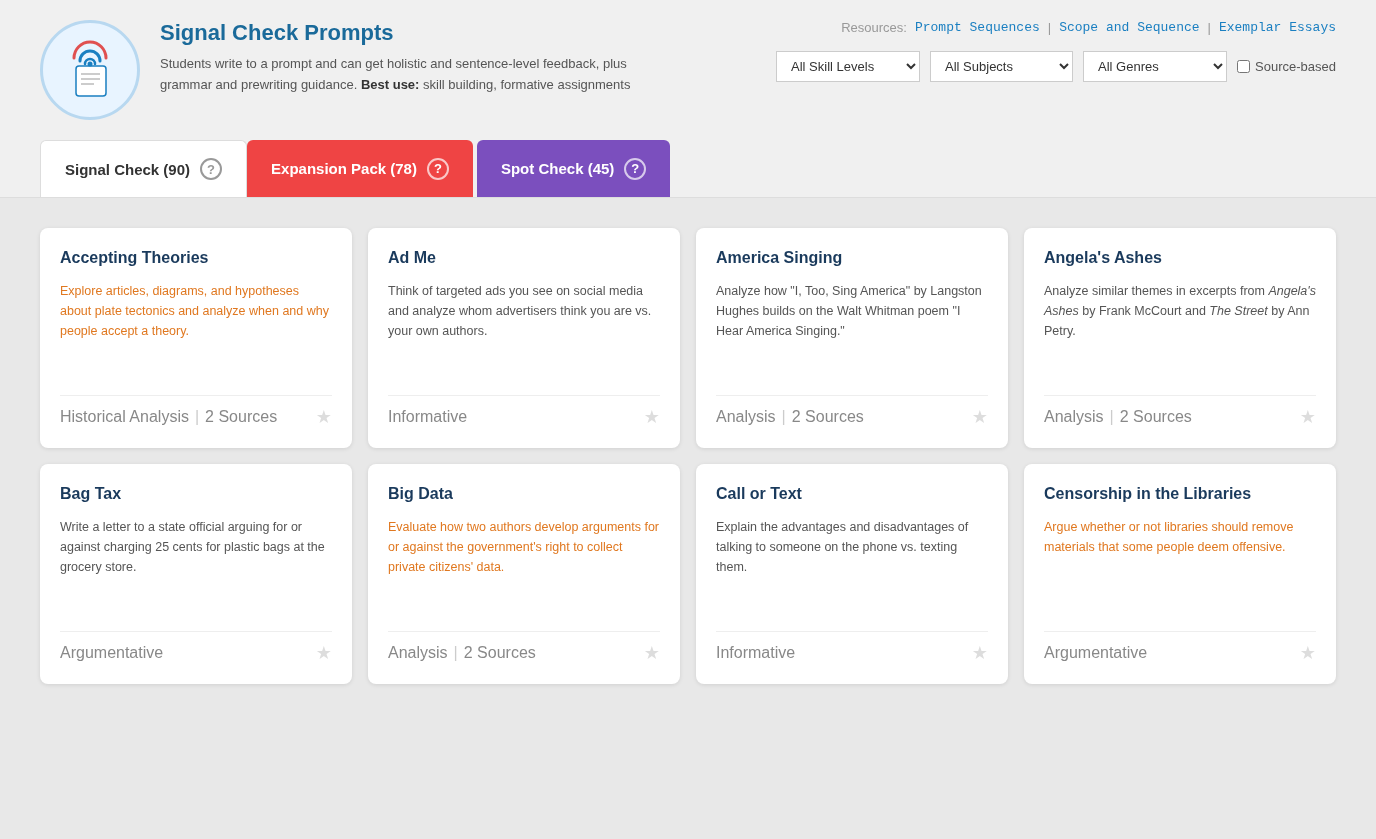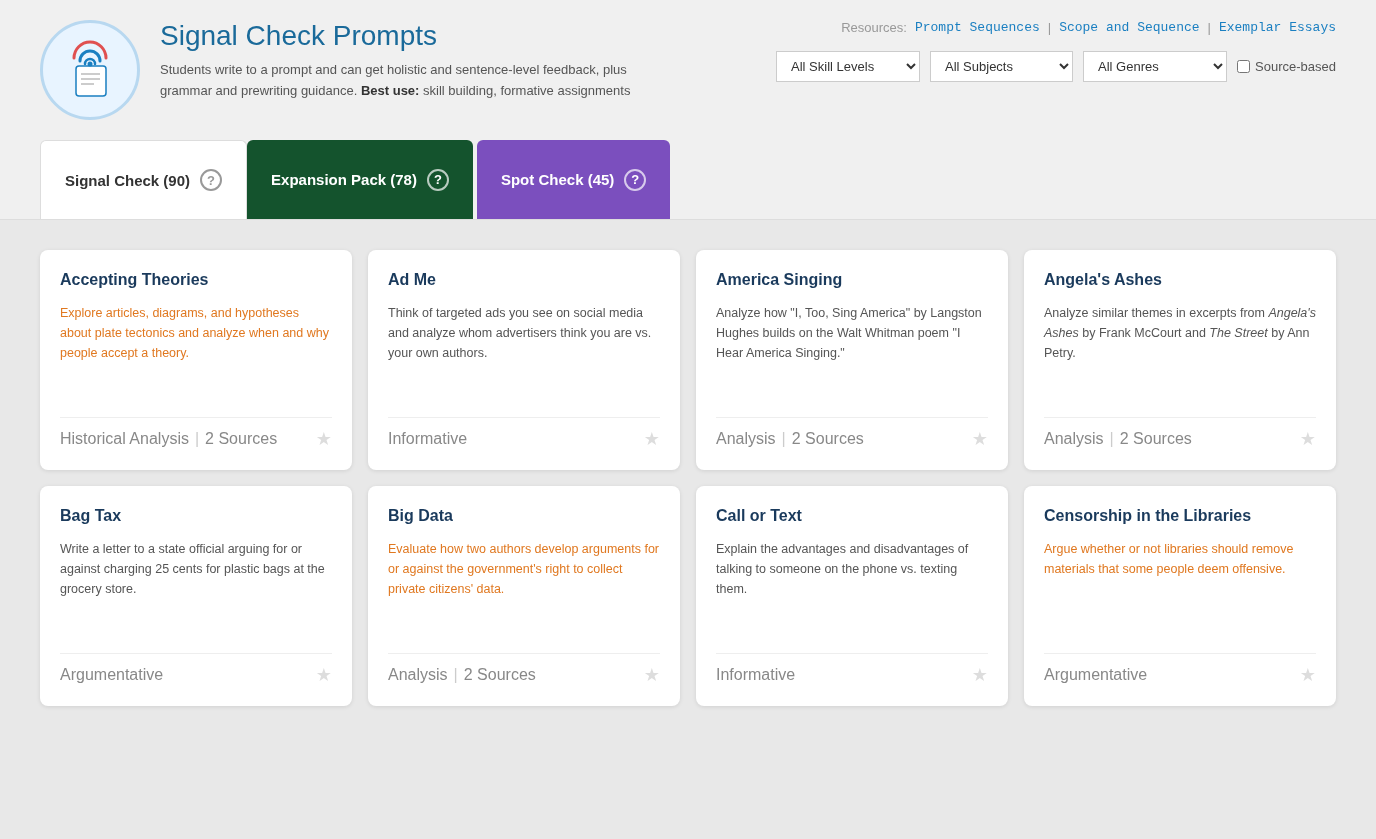--- a/index.html
+++ b/index.html
@@ -5,39 +5,39 @@
     * { box-sizing: border-box; margin: 0; padding: 0; }
     body { font-family: -apple-system, BlinkMacSystemFont, 'Segoe UI', Arial, sans-serif; background: #e8e8e8; color: #333; font-size: 14px; }
 
     .page-wrapper { max-width: 1376px; margin: 0 auto; background: #e8e8e8; min-height: 839px; }
 
     
     .header { background: #f0f0f0; padding: 20px 40px 0 40px; border-bottom: 1px solid #ddd; }
     .header-top { display: flex; align-items: flex-start; justify-content: space-between; padding-bottom: 20px; }
     .header-left { display: flex; align-items: flex-start; gap: 20px; }
     .logo-circle { width: 100px; height: 100px; border-radius: 50%; background: #e8f4ff; border: 3px solid #b8d8f0; display: flex; align-items: center; justify-content: center; flex-shrink: 0; }
-    .header-text h1 { color: #1a6a9a; font-size: 28px; font-weight: 400; margin-bottom: 8px; }
+    .header-text h1 { color: #1a6a9a; font-size: 22px; font-weight: 700; margin-bottom: 8px; }
     .header-text p { color: #555; font-size: 13px; line-height: 1.6; max-width: 520px; }
     .header-text strong { color: #333; }
 
     .header-right { display: flex; flex-direction: column; align-items: flex-end; gap: 16px; }
     .resources-bar { display: flex; align-items: center; gap: 8px; font-size: 13px; color: #555; }
     .resources-bar a { color: #1a7fc1; text-decoration: none; font-family: Liberation Mono, monospace; }
     .resources-bar span { color: #999; }
 
     .filters { display: flex; align-items: center; gap: 10px; }
     .filter-select { padding: 6px 28px 6px 10px; border: 1px solid #ccc; border-radius: 0; background: white; font-size: 13px; color: #333; appearance: auto; cursor: pointer; }
     .source-based-check { display: flex; align-items: center; gap: 5px; font-size: 13px; color: #555; }
     .source-based-check input { cursor: pointer; }
 
     
     .tabs-bar { display: flex; gap: 0; margin-top: 0; }
-    .tab { padding: 28px 24px; font-size: 15px; font-weight: 600; cursor: pointer; display: flex; align-items: center; gap: 10px; border-radius: 6px 6px 0 0; }
+    .tab { padding: 17px 24px; font-size: 15px; font-weight: 600; cursor: pointer; display: flex; align-items: center; gap: 10px; border-radius: 6px 6px 0 0; }
     .tab-signal { background: white; color: #333; border: 1px solid #ddd; border-bottom: none; }
-    .tab-expansion { background: #14532d; color: white; }
+    .tab-expansion { background: #ef4444; color: white; }
     .tab-spot { background: #7b4fbe; color: white; margin-left: 4px; }
     .tab-help { display: inline-flex; align-items: center; justify-content: center; width: 22px; height: 22px; border-radius: 50%; font-size: 13px; font-weight: bold; cursor: pointer; flex-shrink: 0; }
     .tab-signal .tab-help { border: 2px solid #999; color: #999; }
     .tab-expansion .tab-help { border: 2px solid rgba(255,255,255,0.7); color: white; }
     .tab-spot .tab-help { border: 2px solid rgba(255,255,255,0.7); color: white; }
 
     
     .content { padding: 30px 40px; background: #e8e8e8; }
     .cards-grid { display: grid; grid-template-columns: repeat(4, 1fr); gap: 16px; }
 

